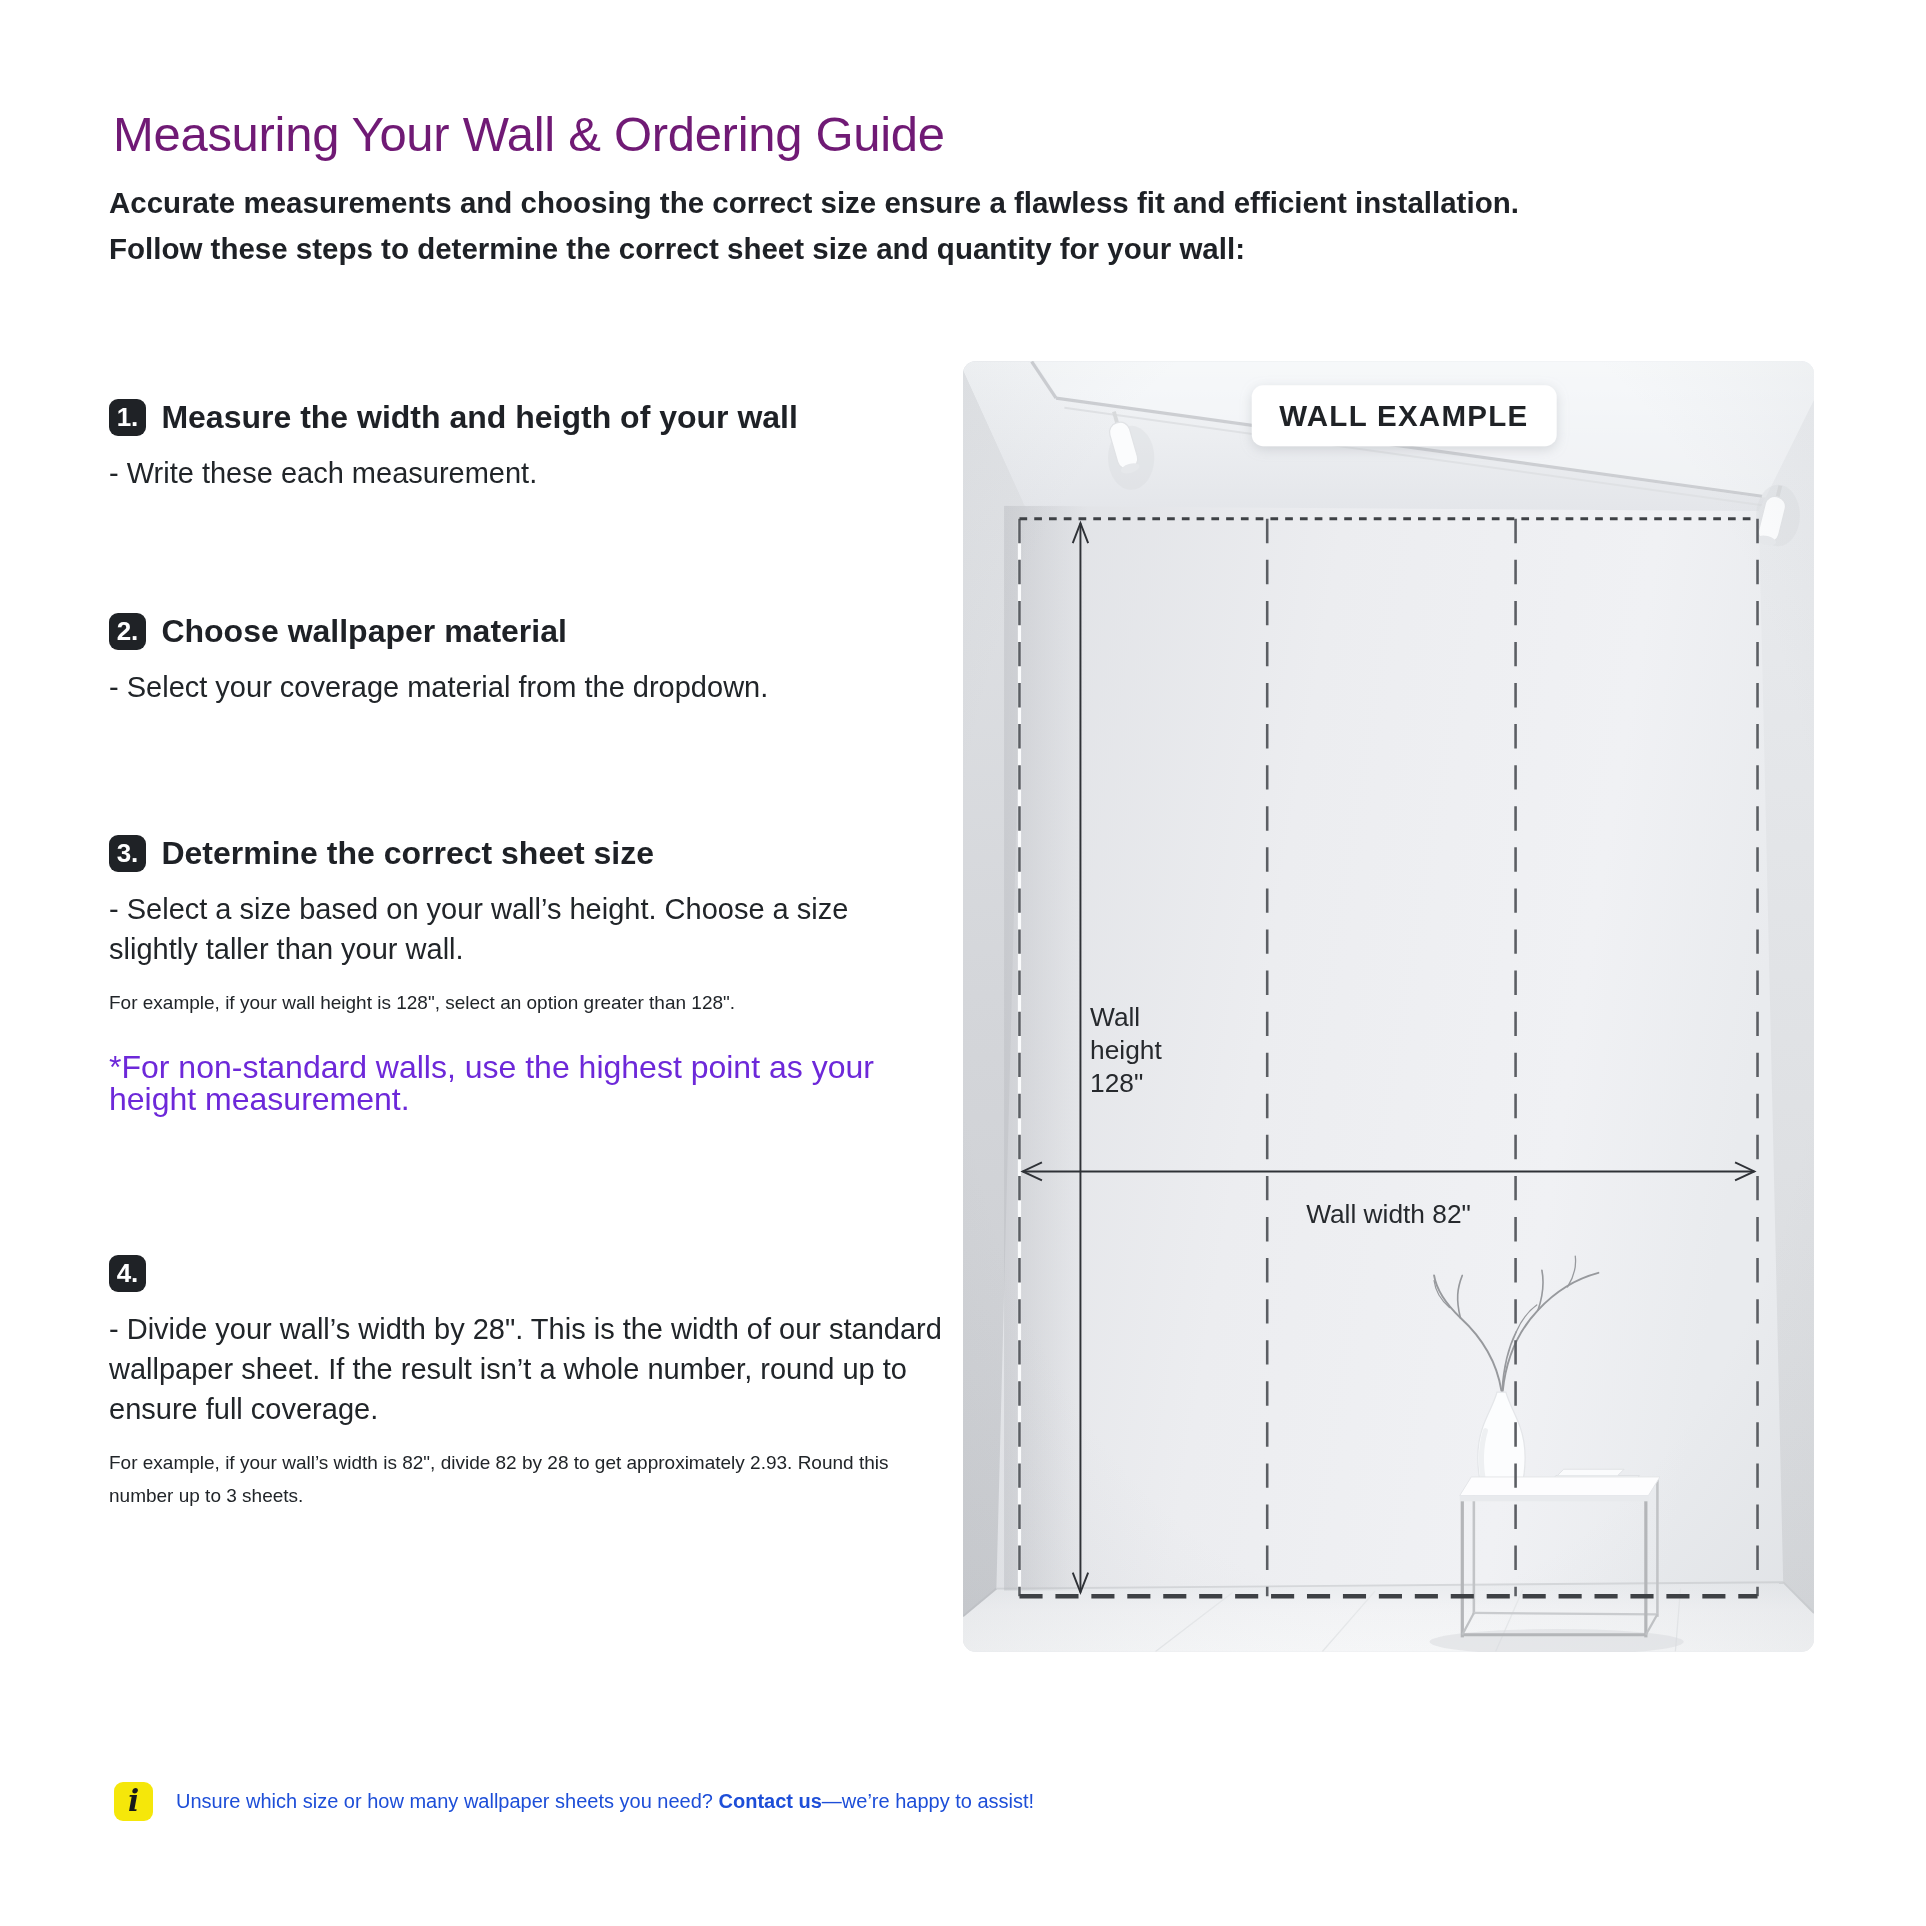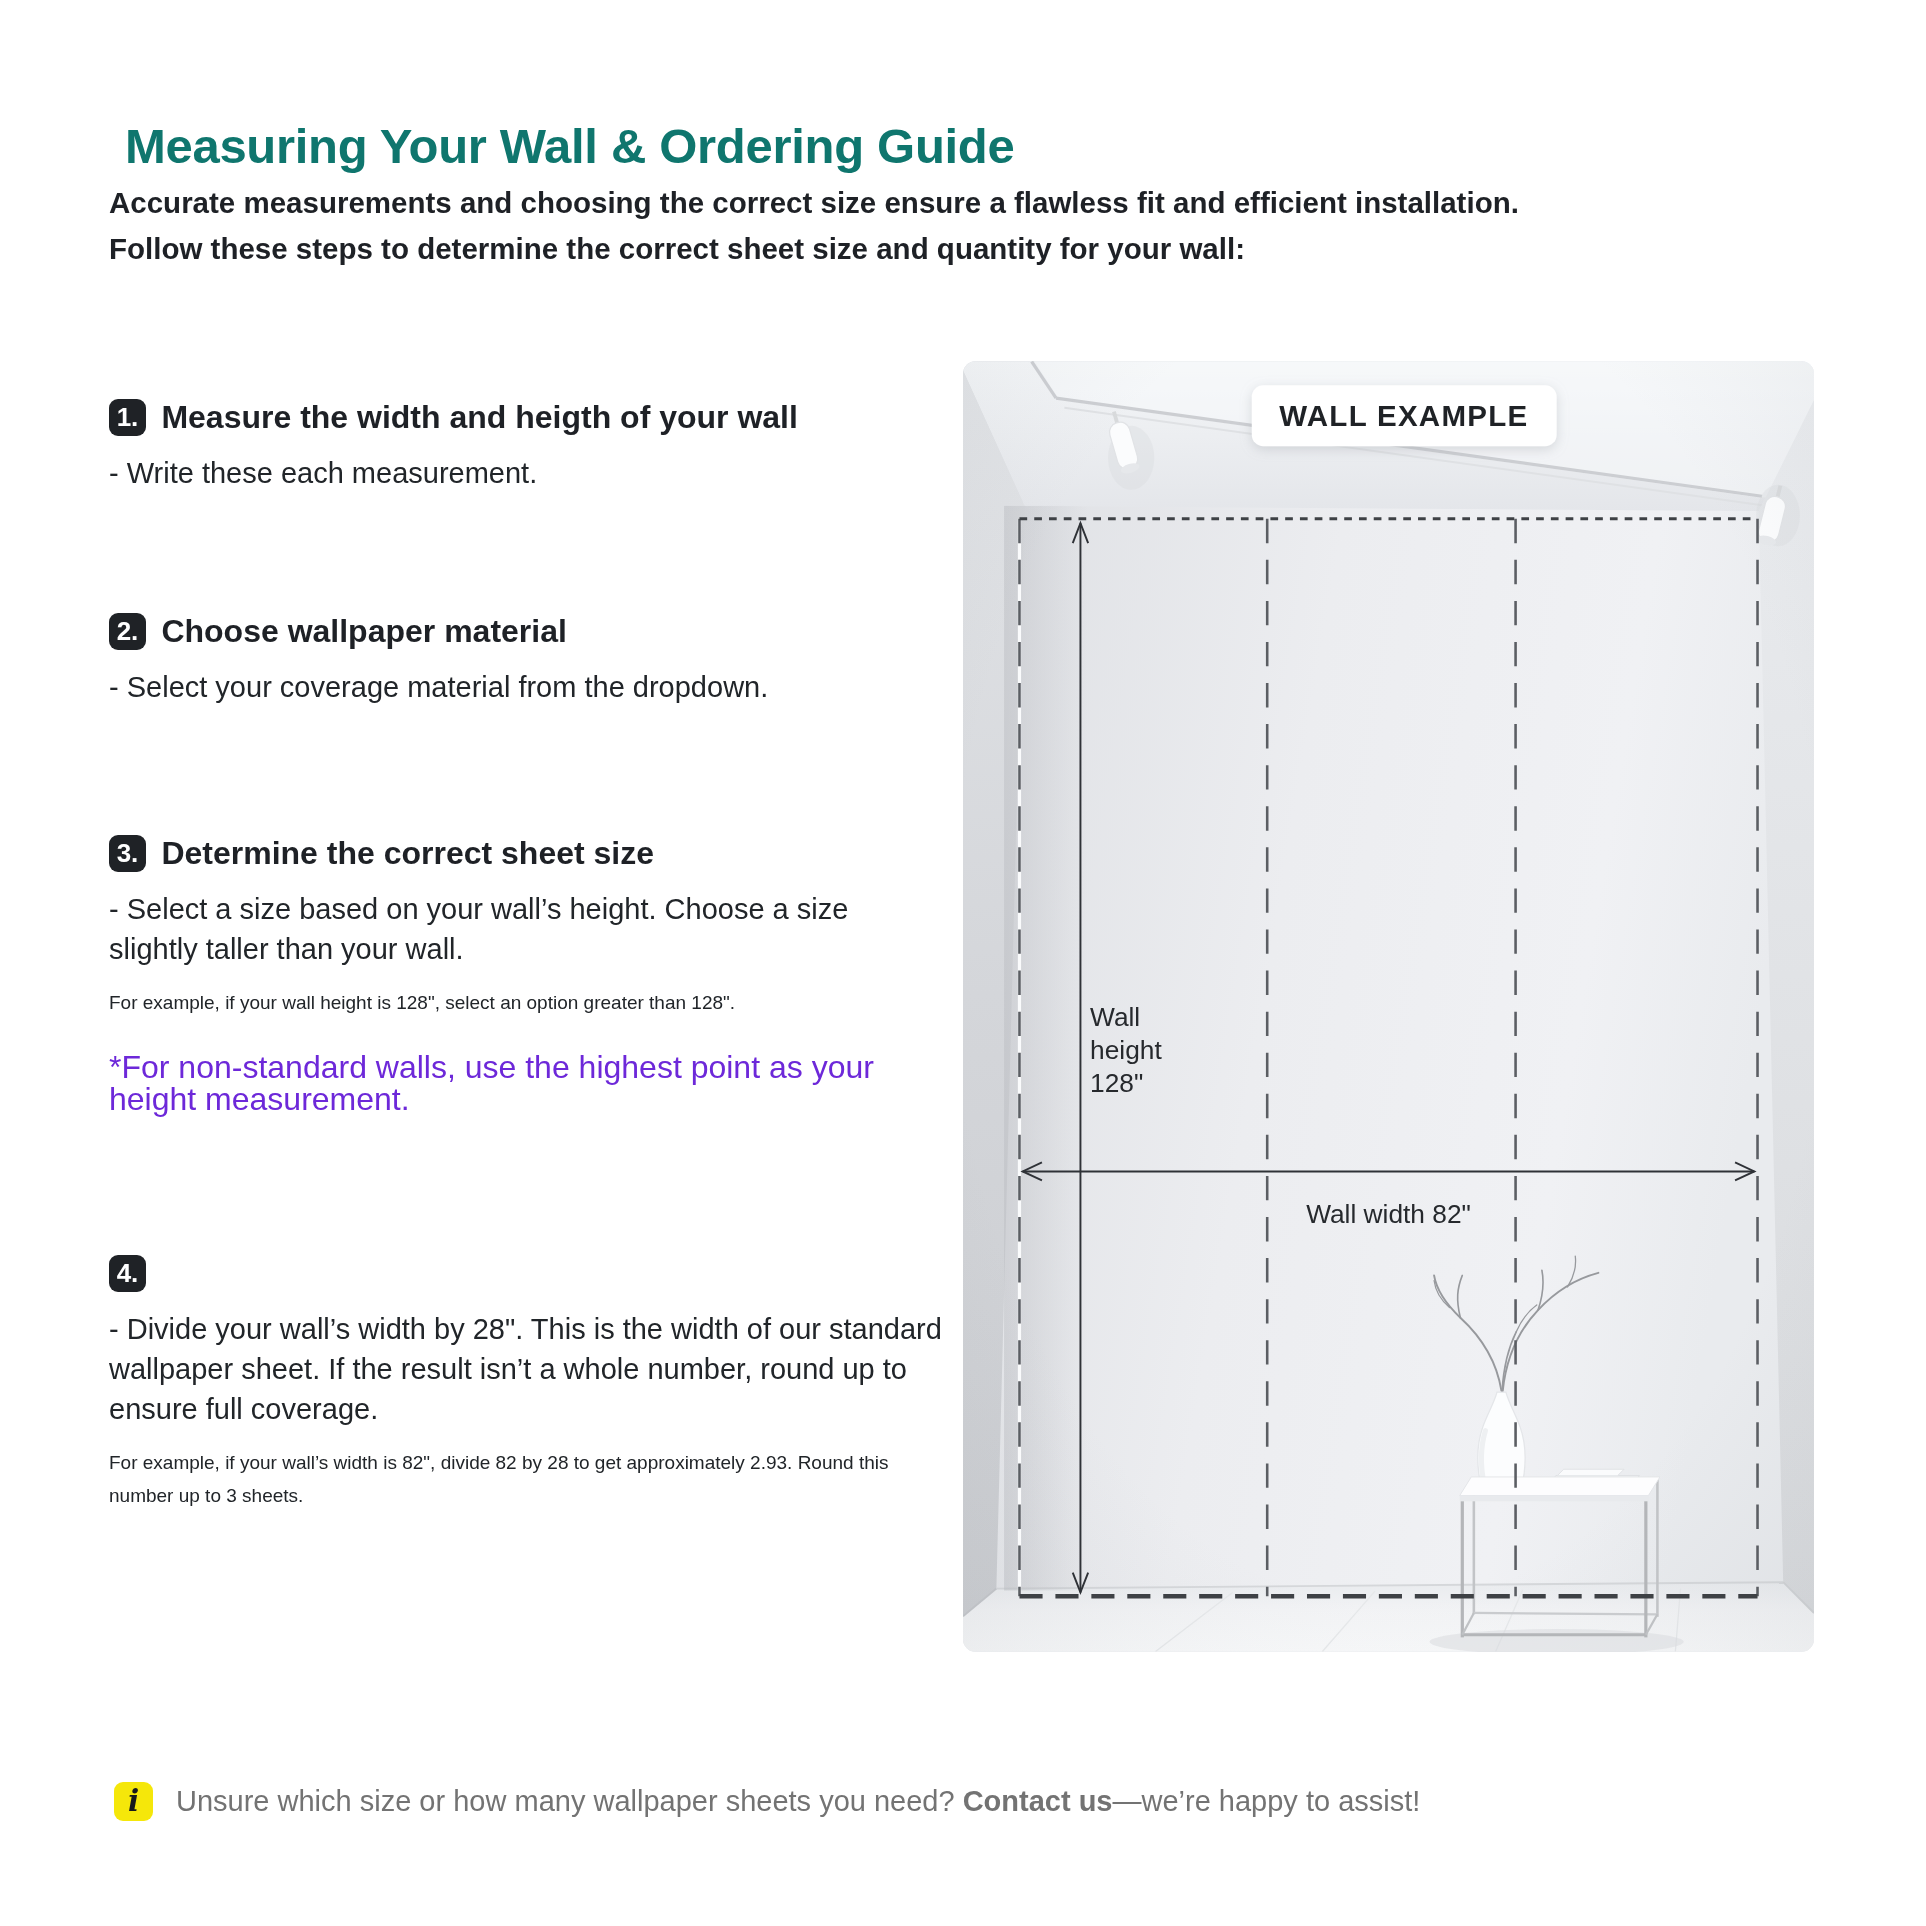--- a/index.html
+++ b/index.html
@@ -2,22 +2,22 @@
 <html style="font-size:10.3px"><head>
 <meta charset="utf-8">
 <style>
   html,body{margin:0;padding:0;}
   body{
     width:1926px;height:1926px;position:relative;background:#ffffff;
     font-family:"Liberation Sans", sans-serif;color:#202327;
     -webkit-font-smoothing:antialiased;
   }
   .page-title{
-    position:absolute;left:109px;top:103px;margin:16px;
-    font-size:49px;line-height:54px;font-weight:700;letter-spacing:-0.3px;color:#0f766e;
+    position:absolute;left:109px;top:103px;margin:4px;
+    font-size:49px;line-height:54px;font-weight:400;letter-spacing:-0.3px;color:#701a75;
   }
   .intro{
     position:absolute;left:109px;top:180px;width:1734px;
     font-size:29.5px;line-height:46px;font-weight:700;color:#1e2126;
   }
   .steps{position:absolute;left:109px;top:0;width:854px;}
   .step{position:absolute;left:0;}
   .step-head{display:flex;align-items:center;}
   .badge{
     width:37px;height:37px;flex:0 0 37px;border-radius:9px;background:#1f2226;
@@ -37,21 +37,21 @@
   .wall-photo svg{display:block;width:100%;height:100%;}
   .note-row{
     position:absolute;left:114px;top:1782px;display:flex;align-items:center;
   }
   .info-icon{
     width:39px;height:39px;flex:0 0 39px;border-radius:9px;background:#f5e70a;
     display:flex;align-items:center;justify-content:center;
     font-family:"DejaVu Serif", serif;font-style:italic;font-weight:700;font-size:29.5px;color:#17191c;
     padding-bottom:2.6px;box-sizing:border-box;
   }
-  .note-text{margin:0 0 0 23px;font-size:29px;line-height:39px;color:#737373;}
+  .note-text{margin:0 0 0 23px;font-size:20px;line-height:39px;color:#1d4ed8;}
   .note-text strong{font-weight:700;}
   svg text{font-family:"Liberation Sans", sans-serif;}
 </style>
 </head>
 <body>
 
 <div>
 
   <h1 class="page-title">Measuring Your Wall &amp; Ordering Guide</h1>
 

